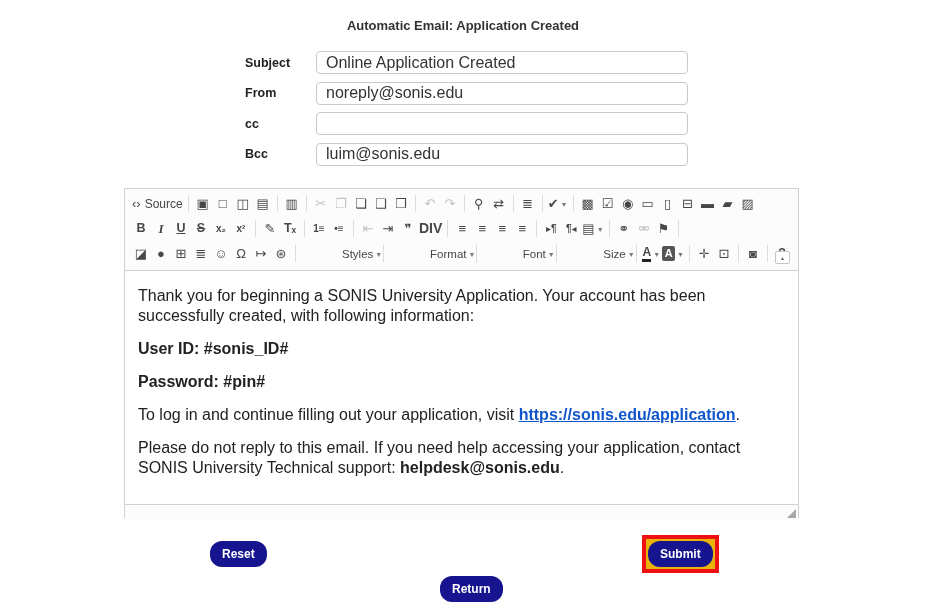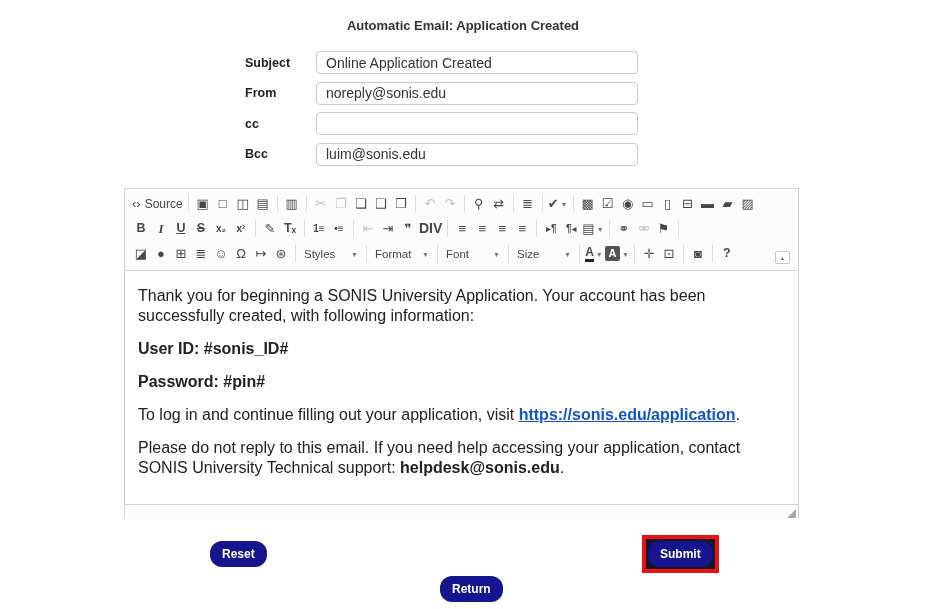--- a/index.html
+++ b/index.html
@@ -9,22 +9,22 @@
   .page-title {
     position:absolute; top:18px; left:0; width:926px; text-align:center;
     font-size:13px; font-weight:bold; color:#333;
   }
 
   
   .hdr-form { position:absolute; left:245px; top:51px; }
   .hdr-row { display:flex; align-items:center; height:23px; margin-bottom:7.5px;gap:18px; }
   .hdr-label { width:53px; font-size:12.5px; font-weight:bold; color:#222; }
   .hdr-input {
-    width:322px; height:23px; border:1px solid #c9c9c9; border-radius:4px;
-    padding:0 9px; font-size:14px; color:#333; background:#fff; outline:none;
+    width:372px; height:23px; border:1px solid #c9c9c9; border-radius:4px;
+    padding:0 9px; font-size:16px; color:#333; background:#fff; outline:none;
     font-family:"Liberation Sans","DejaVu Sans",sans-serif;
   }
 
   
   .editor {
     position:absolute; left:124px; top:188px; width:675px; height:330px;
     border:1px solid #d1d1d1; background:#fff;
   }
   .toolbar {
     position:relative; background:#fcfcfc; border-bottom:1px solid #d1d1d1;
@@ -38,21 +38,21 @@
   }
   .tb-btn .glyph { font-size:13px; line-height:21px; }
   .tb-btn.dis { color:#c3c3c3; cursor:default; }
   .tb-btn .btn-label { font-size:12px; margin-left:4px; color:#474747; }
   .tb-sep { width:1px; height:17px; background:#dcdcdc; margin:0 4px; flex:none; }
   .caret { font-size:7px; color:#7a7a7a; margin-left:2px; transform:translateY(1px); }
   .tb-combo {
     display:inline-flex; align-items:center; justify-content:space-between;
     min-width:62px; height:21px; padding:0 4px; cursor:pointer;
   }
-  .tb-combo .combo-label { font-size:11.5px; color:#474747; }
+  .tb-combo .combo-label { font-size:11.5px; color:#474747;margin-left:38px; }
   
   .tb-btn.b .glyph { font-weight:bold; font-size:12.5px; }
   .tb-btn.i .glyph { font-style:italic; font-family:"Liberation Serif",serif; font-weight:bold; }
   .tb-btn.u .glyph { font-weight:bold; text-decoration:underline; font-size:12.5px; }
   .tb-btn.s .glyph { font-weight:bold; text-decoration:line-through; font-size:12.5px; }
   .tb-btn.sm .glyph { font-size:10px; font-weight:bold; }
   .tb-btn.tiny .glyph { font-size:14px; font-weight:bold; letter-spacing:0; }
   .tb-btn.tc .glyph { font-weight:bold; font-size:12px; border-bottom:3px solid #222; line-height:14px; }
   .tb-btn.bc .glyph {
     font-weight:bold; font-size:11px; background:#555; color:#fff;
@@ -82,21 +82,21 @@
 
   
   .btn-navy {
     background:#17148f; color:#ffffff; font-weight:bold; font-size:12px;
     border:none; border-radius:12px; padding:6px 12px; cursor:pointer;
     font-family:"Liberation Sans","DejaVu Sans",sans-serif;
   }
   .reset-pos  { position:absolute; left:210px; top:541px; }
   .submit-wrap {
     position:absolute; left:642px; top:535px; border:4px solid #ee1111; padding:2px;
-    background:#0f172a;
+    background:#eab308;
   }
   .return-pos { position:absolute; left:440px; top:576px; }
 </style>
 </head>
 <body>
 
 <div class="page-title">Automatic Email: Application Created</div>
 
 <div class="hdr-form">
   <div class="hdr-row">

